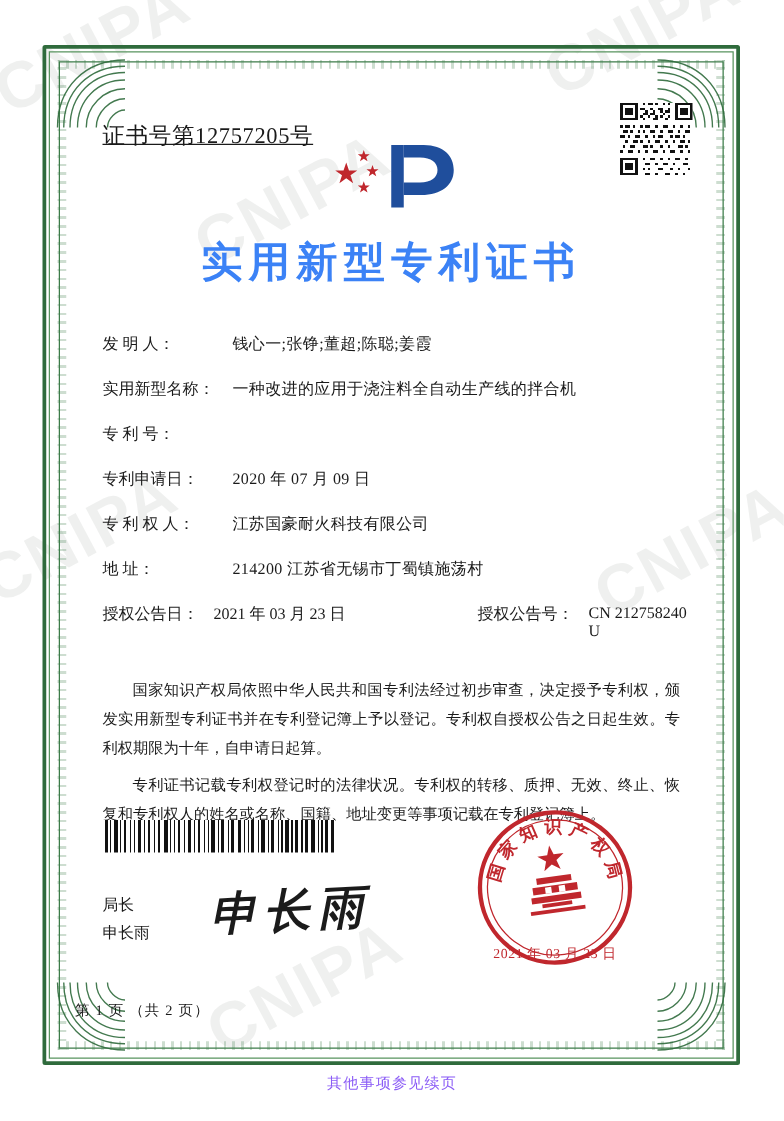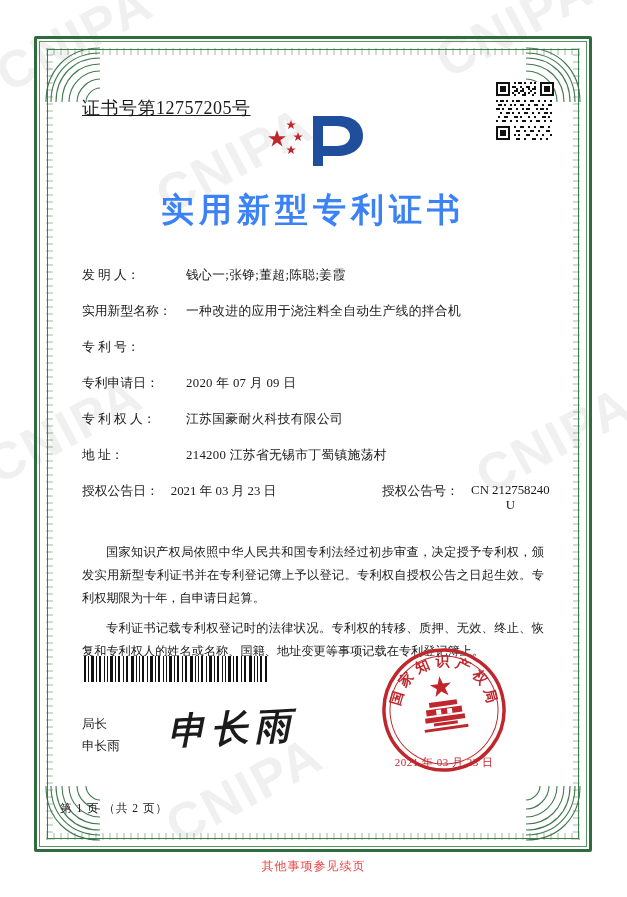--- a/index.html
+++ b/index.html
@@ -150,21 +150,21 @@
   .field-value {
     flex: 1;
     letter-spacing: .3px;
   }
 
   .two-col {
     display: flex;
     margin-bottom: 8px;
   }
   .two-col .col-a { width: 300px; display: flex; }
-  .two-col .col-b { flex: 1; display: flex; text-align: center; }
+  .two-col .col-b { flex: 1; display: flex; }
   .two-col .lbl { white-space: nowrap; }
   .two-col .val { margin-left: 12px; }
 
   .paras {
     margin-top: 28px;
     padding-left: 22px;
     padding-right: 22px;
     font-size: 12.2px;
     line-height: 1.9;
     text-align: justify;
@@ -232,21 +232,21 @@
     letter-spacing: 1px;
   }
 
   .footnote {
     position: absolute;
     left: 0;
     right: 0;
     bottom: 22px;
     text-align: center;
     font-size: 12px;
-    color: #ef4444;
+    color: #8b5cf6;
     z-index: 3;
     letter-spacing: 1px;
   }
 </style>
 </head>
 <body>
 
 <div class="watermark-layer">
   <div class="wm" style="left:-10px;  top:8px;    font-size:52px;">CNIPA</div>
   <div class="wm" style="left:430px; top:-6px;   font-size:52px;">CNIPA</div>

